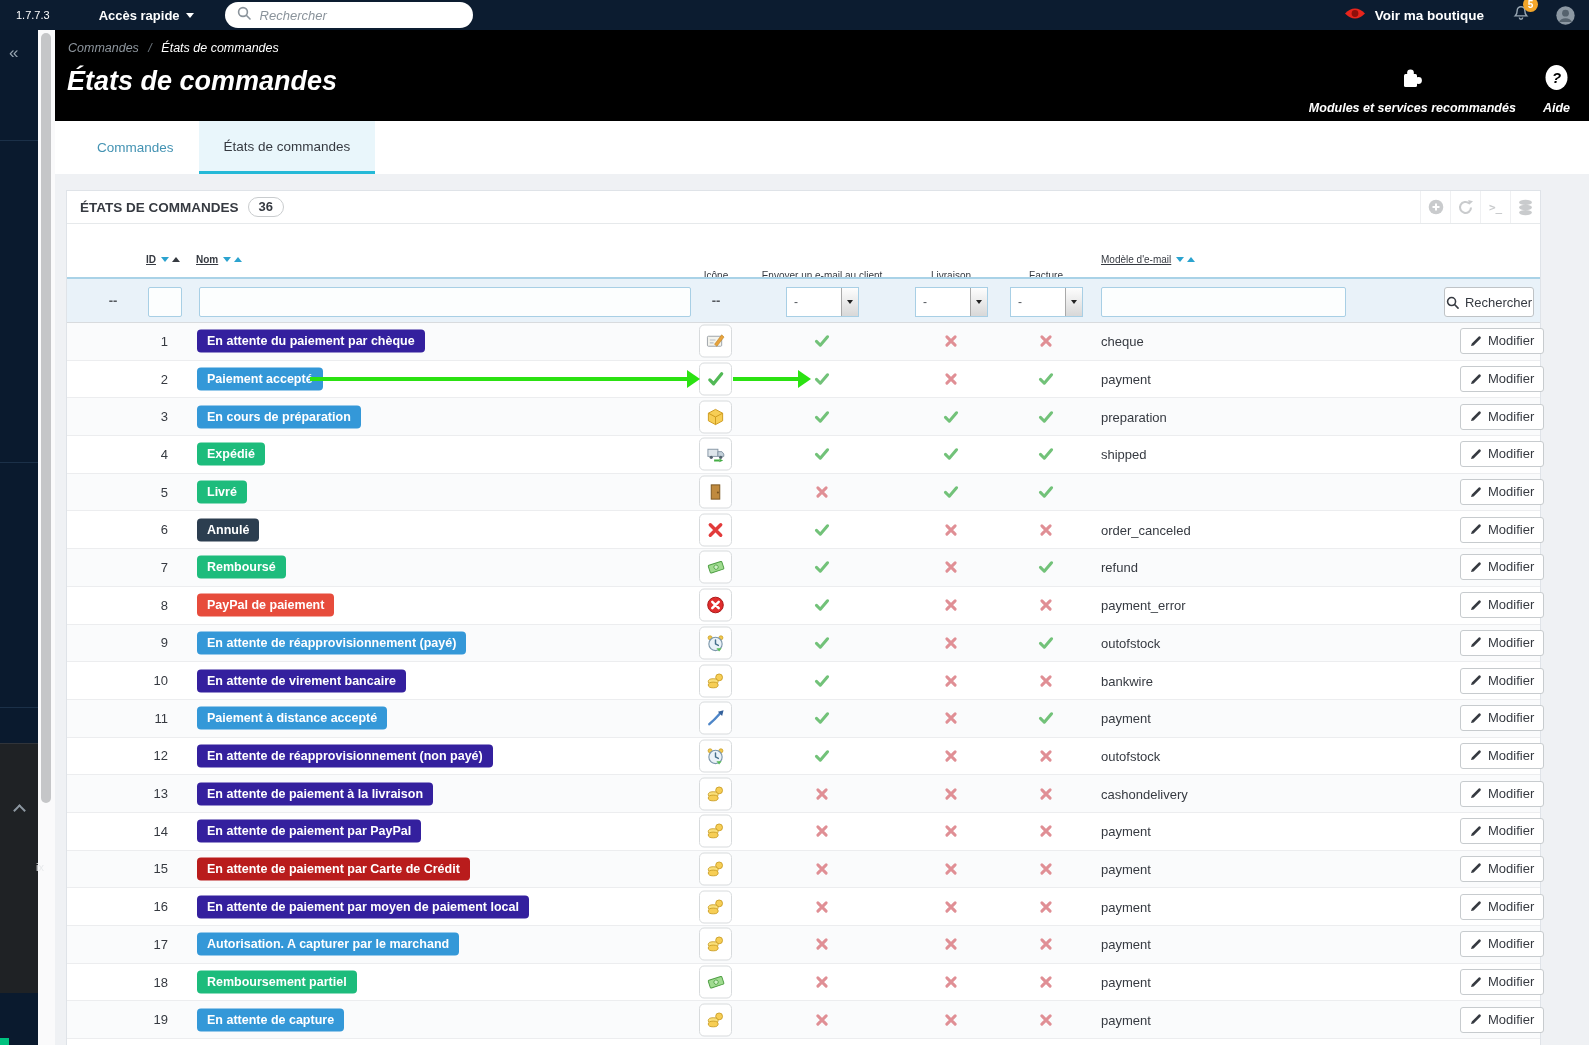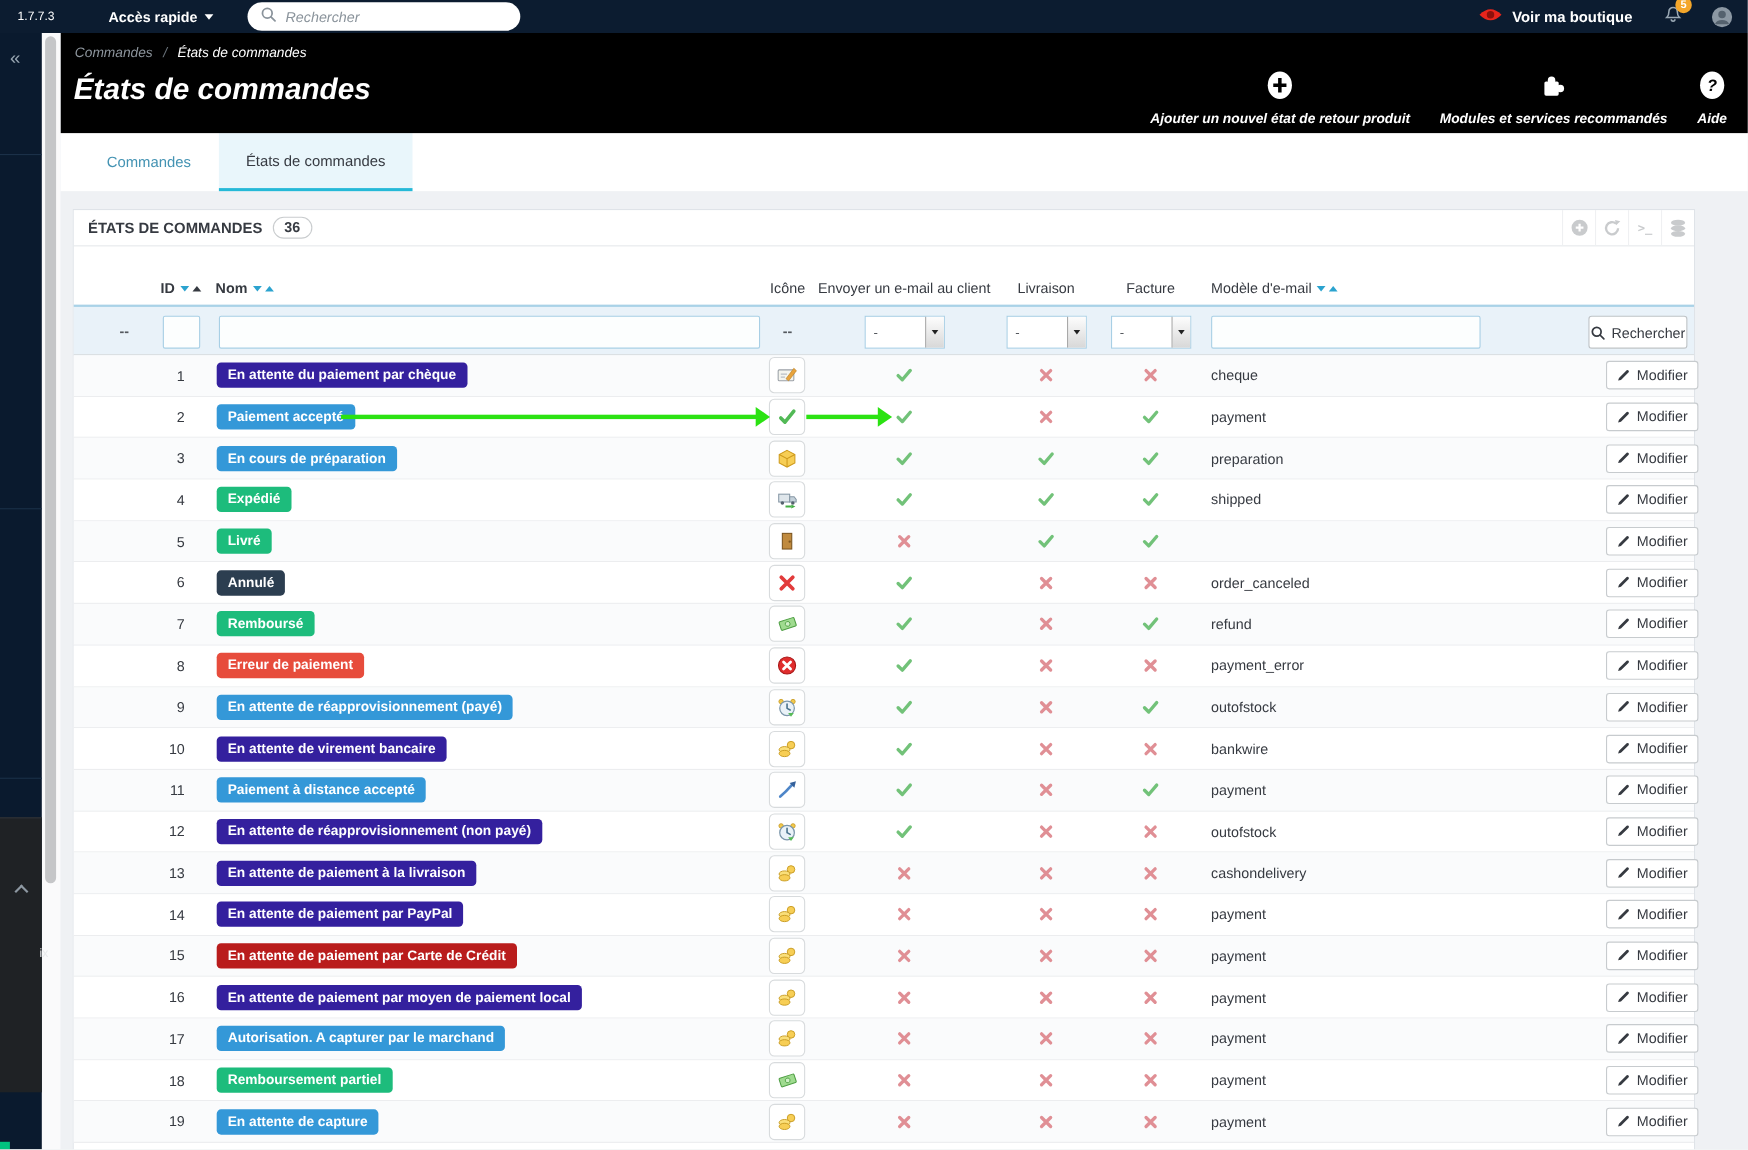--- a/index.html
+++ b/index.html
@@ -69,22 +69,22 @@
   .panelhead { position:relative; height:33px; border-bottom:1px solid #E6E9EB; display:flex; align-items:center; }
   .ptitle { margin-left:13px; font-size:13.5px; font-weight:700; color:#363A41; }
   .pcount { margin-left:9px; border:1px solid #C9CCCE; border-radius:11px; padding:1px 10px 2px;
             font-size:13px; font-weight:700; color:#363A41; background:#FFF; }
   .ptoolbar { position:absolute; right:0; top:0; height:100%; display:flex; }
   .tbtn { width:30px; height:100%; border-left:1px solid #EFF0F2; display:flex; align-items:center;
           justify-content:center; cursor:pointer; }
 
   
   .colhead { position:relative; height:53px; }
-  .hlab { position:absolute; top:30px; font-size:13px; color:#363A41; white-space:nowrap; }
-  .hcenter { transform:translateX(-50%); }
+  .hlab { position:absolute; top:30px; font-size:10px; color:#363A41; white-space:nowrap;text-decoration:underline; }
+  .hcenter { transform:translateX(-50%);margin-top:16px; }
   .bold { font-weight:700; }
   .sorts { display:inline-flex; gap:3px; margin-left:5px; vertical-align:1px; }
   .tri { width:0; height:0; border-left:4px solid transparent; border-right:4px solid transparent; cursor:pointer; }
   .tri.down.blue { border-top:5px solid #2BA3CF; }
   .tri.up.blue { border-bottom:5px solid #2BA3CF; }
   .tri.up.dark { border-bottom:5px solid #363A41; }
 
   .filterrow { position:relative; height:46px; background:#E9F2F9; border-top:2px solid #A9D2E7;
                border-bottom:1px solid #D8DBDE; }
   .fdash { position:absolute; top:14px; transform:translateX(-50%); color:#54585E; font-size:13px; font-weight:700; }
@@ -192,29 +192,20 @@
 
     <div class="blackhead">
       <div class="crumb">
         <span class="parent">Commandes</span>
         <span class="sep">/</span>
         <span class="cur">États de commandes</span>
       </div>
       <h1 class="pagetitle">États de commandes</h1>
 
       <div class="actions">
-        <div class="action">
-          <span>
-            <svg width="27" height="27" viewBox="0 0 27 27">
-                <ellipse cx="13.5" cy="13.5" rx="11" ry="12.5" fill="#FFF"></ellipse>
-                <path d="M13.5 7 V20 M7.5 13.5 H19.5" stroke="#000" stroke-width="3.2"></path>
-              </svg>
-          </span>
-          <span>Ajouter un nouvel état de retour produit</span>
-        </div>
         <div class="action">
           <span>
             <svg width="26" height="26" viewBox="0 0 26 26">
                 <rect x="5" y="9" width="13" height="13" rx="1.5" fill="#FFF"></rect>
                 <circle cx="11.5" cy="8" r="3.4" fill="#FFF"></circle>
                 <circle cx="19.5" cy="15.5" r="3.4" fill="#FFF"></circle>
               </svg>
           </span>
           <span>Modules et services recommandés</span>
         </div>
@@ -549,21 +540,21 @@
               <div class="tpl">refund</div>
               <button class="edit-btn">
                 <svg width="12" height="12" viewBox="0 0 12 12">
                   <path d="M1 11 L1.8 8.6 L8.8 1.6 A1.3 1.3 0 0 1 10.6 3.4 L3.6 10.4 Z" fill="#363A41"></path>
                 </svg>
                 <span>Modifier</span>
               </button>
             </div>
             <div class="trow even">
               <div class="c-id">8</div>
-              <span class="badge" style="background:#E74C3C">Erreur de paiement</span>
+              <span class="badge" style="background:#E74C3C">PayPal de paiement</span>
               <span class="icon-box">
                 <svg width="19" height="19" viewBox="0 0 20 20">
                   <circle cx="10" cy="10" r="8.2" fill="#E02D2D" stroke="#A81414" stroke-width="1"></circle>
                   <path d="M6.6 6.6 L13.4 13.4 M13.4 6.6 L6.6 13.4" stroke="#FFF" stroke-width="2.6" stroke-linecap="round"></path>
                 </svg>
               </span>
               <span class="mark email">
                 <svg width="17" height="17" viewBox="0 0 20 20">
                   <path d="M3.5 10.5 L8 15 L16.5 5" fill="none" stroke="#72C279" stroke-width="3.6" stroke-linecap="round" stroke-linejoin="round"></path>
                 </svg>

